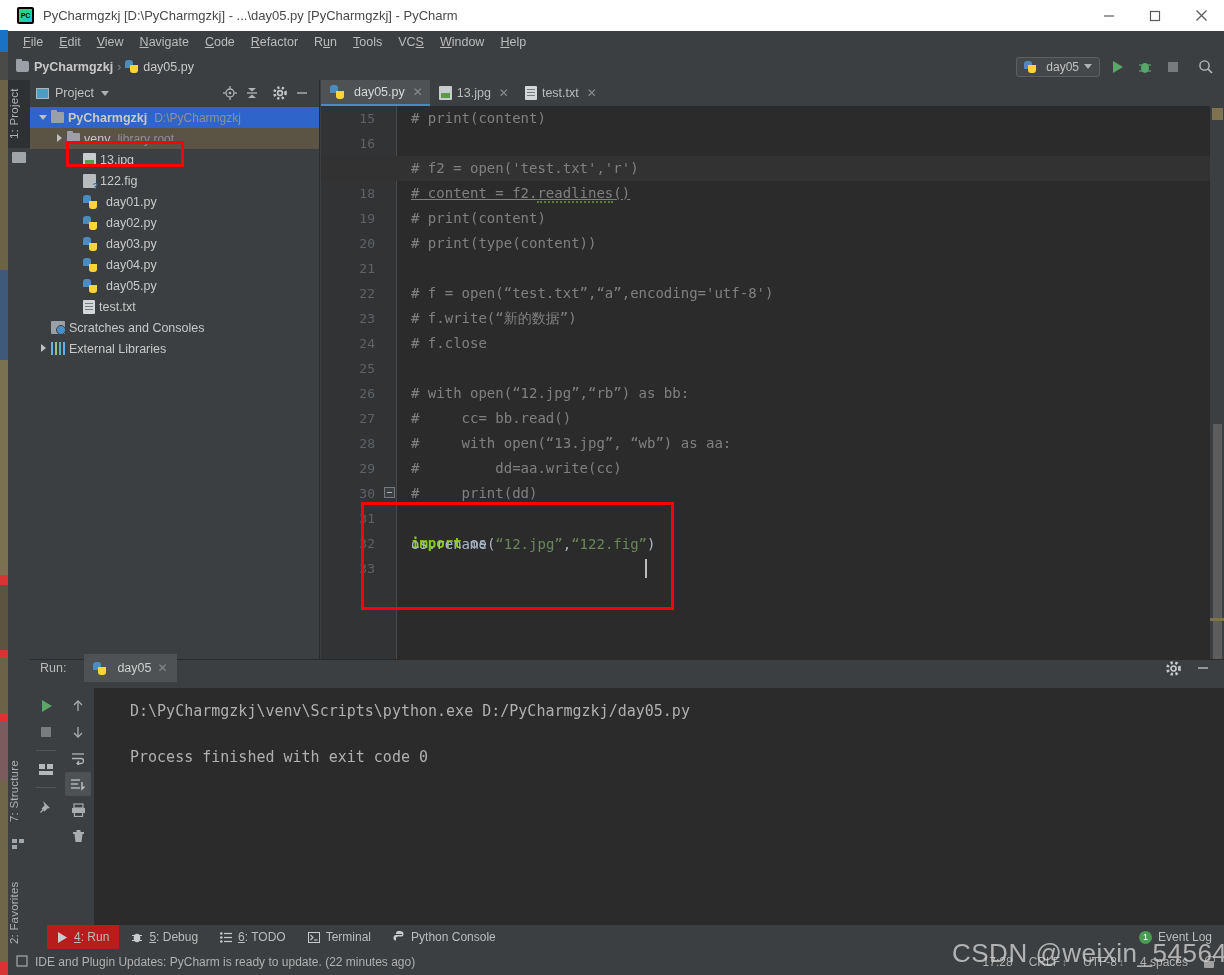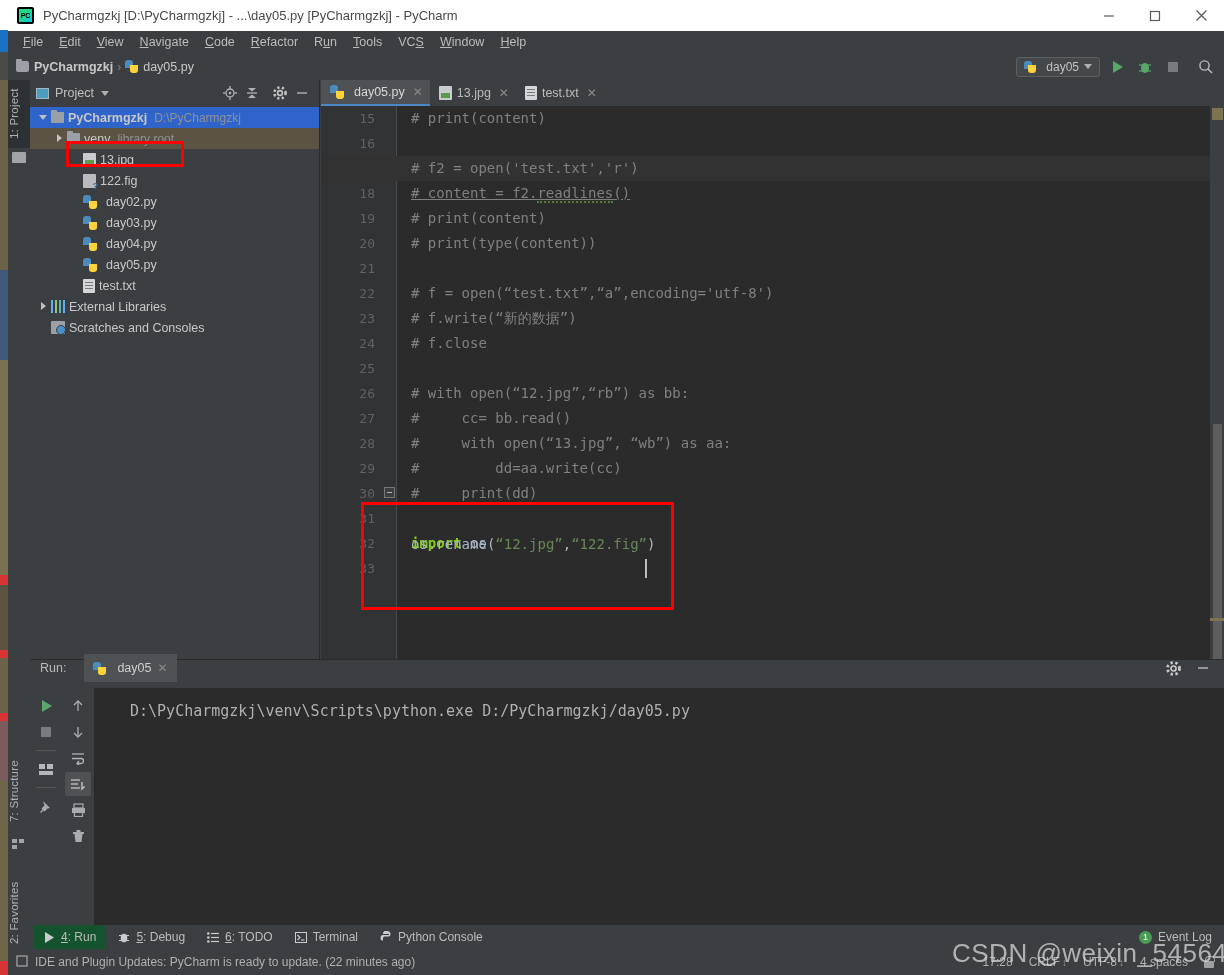--- a/index.html
+++ b/index.html
@@ -161,21 +161,21 @@
   .rdiv { width:20px; height:1px; background:#555; margin:4px 0; }
   #console { position:absolute; left:64px; top:0; right:0; bottom:0; padding:14px 0 0 36px;
       font-family:"DejaVu Sans Mono", monospace; font-size:15px; color:#b0b0b0; }
   #console .l2 { margin-top:28px; }
 
   
   #bottomtabs { position:absolute; left:22px; top:925px; right:0; height:24px; background:#3c3f41;
       display:flex; align-items:center; padding-left:4px; gap:2px; }
   .btab { height:24px; display:flex; align-items:center; gap:6px; padding:0 10px;
       font-size:12px; color:#bbbbbb; }
-  .btab.sel { background:#14532d; }
+  .btab.sel { background:#b91c1c;margin-left:13px; }
   .btab u { text-decoration:underline; }
   #bottomtabs .right { margin-left:auto; display:flex; align-items:center; gap:6px; padding-right:12px;}
   .badge { width:13px;height:13px;border-radius:50%;background:#499c54;color:#fff;font-size:9px;
       display:flex;align-items:center;justify-content:center; }
 
   
   #statusbar { position:absolute; left:0; top:949px; right:0; height:26px; background:#3c3f41;
       display:flex; align-items:center; padding-left:8px; font-size:12px; color:#b0b0b0; }
   #statusbar .sb-right { margin-left:auto; display:flex; align-items:center; gap:16px;
       padding-right:10px; }
@@ -373,20 +373,25 @@
           <span class="tlbl">13.jpg</span>
         </div>
         <div class="trow" style="padding-left: 40px;">
           <span class="arrow none"></span>
           <span class="ic-unknown" style="flex: 0 0 auto;"></span>
           <span class="tlbl">122.fig</span>
         </div>
         <div class="trow" style="padding-left: 40px;">
           <span class="arrow none"></span>
           <span class="ic-py" style="flex: 0 0 auto; width: 14px; height: 14px;"></span>
+          <span class="tlbl">day01.py</span>
+        </div>
+        <div class="trow" style="padding-left: 40px;">
+          <span class="arrow none"></span>
+          <span class="ic-py" style="flex: 0 0 auto; width: 14px; height: 14px;"></span>
           <span class="tlbl">day02.py</span>
         </div>
         <div class="trow" style="padding-left: 40px;">
           <span class="arrow none"></span>
           <span class="ic-py" style="flex: 0 0 auto; width: 14px; height: 14px;"></span>
           <span class="tlbl">day03.py</span>
         </div>
         <div class="trow" style="padding-left: 40px;">
           <span class="arrow none"></span>
           <span class="ic-py" style="flex: 0 0 auto; width: 14px; height: 14px;"></span>
@@ -394,30 +399,30 @@
         </div>
         <div class="trow" style="padding-left: 40px;">
           <span class="arrow none"></span>
           <span class="ic-py" style="flex: 0 0 auto; width: 14px; height: 14px;"></span>
           <span class="tlbl">day05.py</span>
         </div>
         <div class="trow" style="padding-left: 40px;">
           <span class="arrow none"></span>
           <span class="ic-txt" style="flex: 0 0 auto;"></span>
           <span class="tlbl">test.txt</span>
+        </div>
+        <div class="trow" style="padding-left: 8px;">
+          <span class="arrow none"></span>
+          <span class="ic-scr" style="flex: 0 0 auto;"></span>
+          <span class="tlbl">Scratches and Consoles</span>
         </div>
         <div class="trow" style="padding-left: 8px;">
           <span class="arrow right"></span>
           <span class="ic-lib" style="flex: 0 0 auto;"></span>
           <span class="tlbl">External Libraries</span>
-        </div>
-        <div class="trow" style="padding-left: 8px;">
-          <span class="arrow none"></span>
-          <span class="ic-scr" style="flex: 0 0 auto;"></span>
-          <span class="tlbl">Scratches and Consoles</span>
         </div>
       </div>
 
     <div class="redbox" style="left:36px; top:61px; width:118px; height:26px;"></div>
   </div>
 
   <div id="editor">
     <div id="tabbar">
         <div class="etab active">
           <span class="ic-py" style="flex: 0 0 auto; width: 14px; height: 14px;"></span>
@@ -585,20 +590,21 @@
             <svg width="13" height="14">
                 <rect x="1" y="3" width="11" height="2" fill="#a9adaf"></rect>
                 <path d="M2.5 5 H10.5 L9.5 13 H3.5 Z" fill="#a9adaf"></path>
                 <rect x="4.5" y="1" width="4" height="2" fill="#a9adaf"></rect>
               </svg>
           </div>
         </div>
       </div>
       <div id="console">
         <div>D:\PyCharmgzkj\venv\Scripts\python.exe D:/PyCharmgzkj/day05.py</div>
+        <div class="l2">Process finished with exit code 0</div>
       </div>
     </div>
   </div>
 
   <div id="bottomtabs">
     <div class="btab sel">
         <span style="display: inline-flex;">
           <svg width="11" height="11">
             <polygon points="1,0 10,5.5 1,11" fill="#c8ccce"></polygon>
           </svg>

